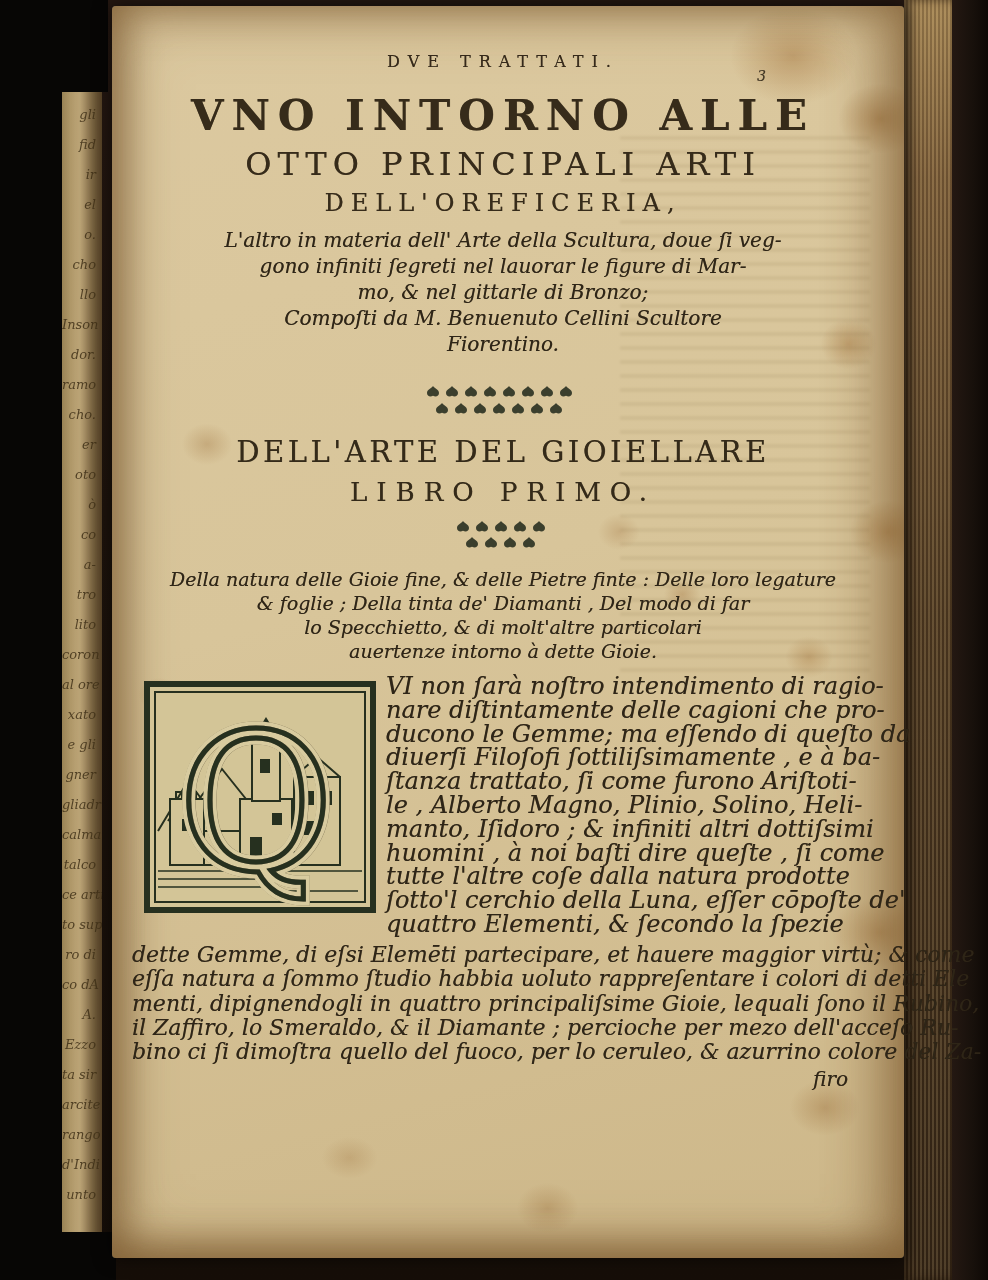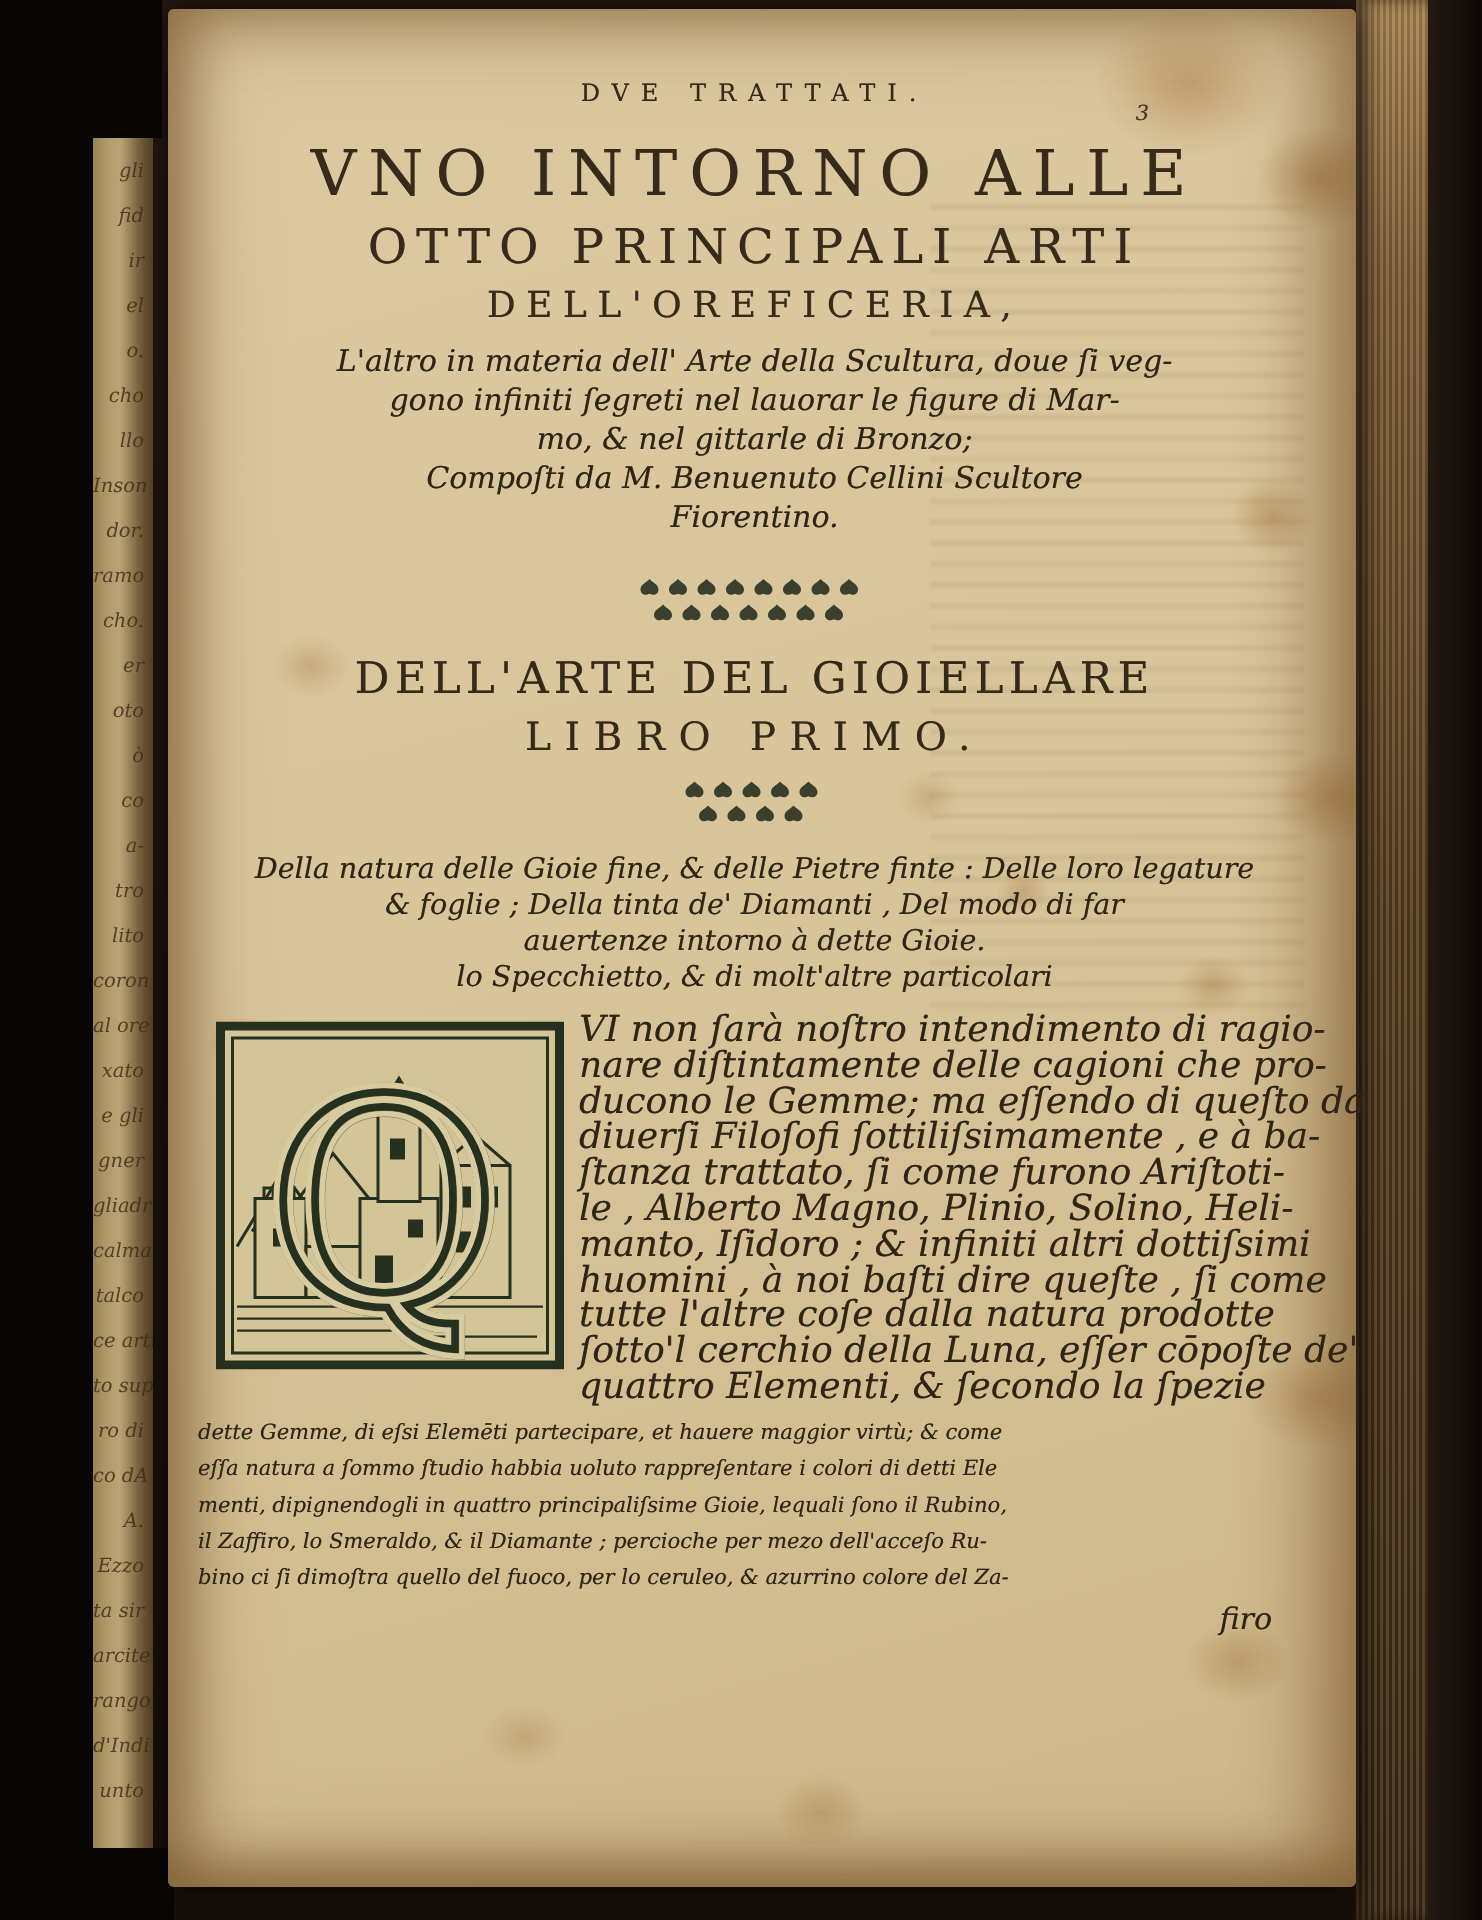--- a/index.html
+++ b/index.html
@@ -52,40 +52,40 @@
       background:repeating-linear-gradient(180deg,rgba(125,98,58,.18) 0 4px,rgba(0,0,0,0) 4px 14px);
       filter:blur(1.2px);opacity:.55;pointer-events:none;}
 
   .page-inner{position:relative;z-index:1;height:100%;box-sizing:border-box;
       padding:46px 30px 0 20px;color:#2e2517;
       text-shadow:.2px .2px .4px rgba(40,30,15,.55);}
 
   .running-title{text-align:center;font-size:16px;letter-spacing:8px;margin-bottom:20px;color:#35291a;}
   .sig-mark{position:absolute;top:62px;right:138px;font-size:14px;font-style:italic;color:rgba(46,37,23,.7);}
 
-  .t1{margin:0;text-align:center;font-weight:normal;font-size:42px;letter-spacing:8px;color:#362b1a;}
+  .t1{margin:0;text-align:center;font-weight:bold;font-size:42px;letter-spacing:8px;color:#362b1a;}
   .t2{margin:5px 0 0;text-align:center;font-weight:normal;font-size:32px;letter-spacing:6px;color:#362b1a;}
   .t3{margin:6px 0 0;text-align:center;font-weight:normal;font-size:24px;letter-spacing:7px;color:#362b1a;}
 
   .subtitle{margin-top:10px;text-align:center;font-style:italic;font-size:20px;line-height:26px;}
   .orn{text-align:center;}
   .orn-large{margin-top:26px;}
   .orn-small{margin-top:12px;}
   .orn svg{display:inline-block;}
 
   .sect1{margin-top:12px;text-align:center;font-size:29px;letter-spacing:3.5px;color:#342a19;}
   .sect2{margin-top:8px;text-align:center;font-size:26px;letter-spacing:9px;color:#342a19;}
 
   .argument{margin-top:12px;text-align:center;font-style:italic;font-size:19px;line-height:24px;}
 
   .body{position:relative;margin-top:12px;}
   .woodcut{position:absolute;left:12px;top:6px;width:232px;height:232px;}
   .wrap-lines{margin-left:254px;font-style:italic;font-size:24px;line-height:23.8px;}
   .wrap-lines div{white-space:nowrap;}
-  .full-lines{margin-top:6px;font-style:italic;font-size:14px;line-height:24.4px;}
+  .full-lines{margin-top:6px;font-style:italic;font-size:22px;line-height:24.4px;}
   .full-lines div{white-space:nowrap;}
   .catchword{margin-top:2px;margin-right:26px;text-align:right;font-style:italic;font-size:20px;}
 </style>
 </head>
 <body>
 
 <div class="photo">
 
   <div class="fore-edge"></div>
   <div class="binding-right"></div>
@@ -196,22 +196,22 @@
               <use href="#fl" x="30" y="18"></use>
               <use href="#fl" x="49" y="18"></use>
             <use href="#fl" x="68" y="18"></use>
           </g>
         </svg>
       </div>
 
       <div class="argument">
           <div>Della natura delle Gioie fine, &amp; delle Pietre finte : Delle loro legature</div>
           <div>&amp; foglie ; Della tinta de' Diamanti , Del modo di far</div>
+          <div>lo Specchietto, &amp; di molt'altre particolari</div>
           <div>auertenze intorno à dette Gioie.</div>
-          <div>lo Specchietto, &amp; di molt'altre particolari</div>
         </div>
 
       <div class="body">
 
         <div class="woodcut">
           <svg width="232" height="232" viewBox="0 0 232 232">
             <rect x="3" y="3" width="226" height="226" fill="#d3c597" stroke="#26301f" stroke-width="6"></rect>
             <rect x="11" y="11" width="210" height="210" fill="none" stroke="#26301f" stroke-width="2"></rect>
             <g stroke="#26301f" fill="none" stroke-width="2">
               <path d="M14 150 L44 100 L68 132"></path>

